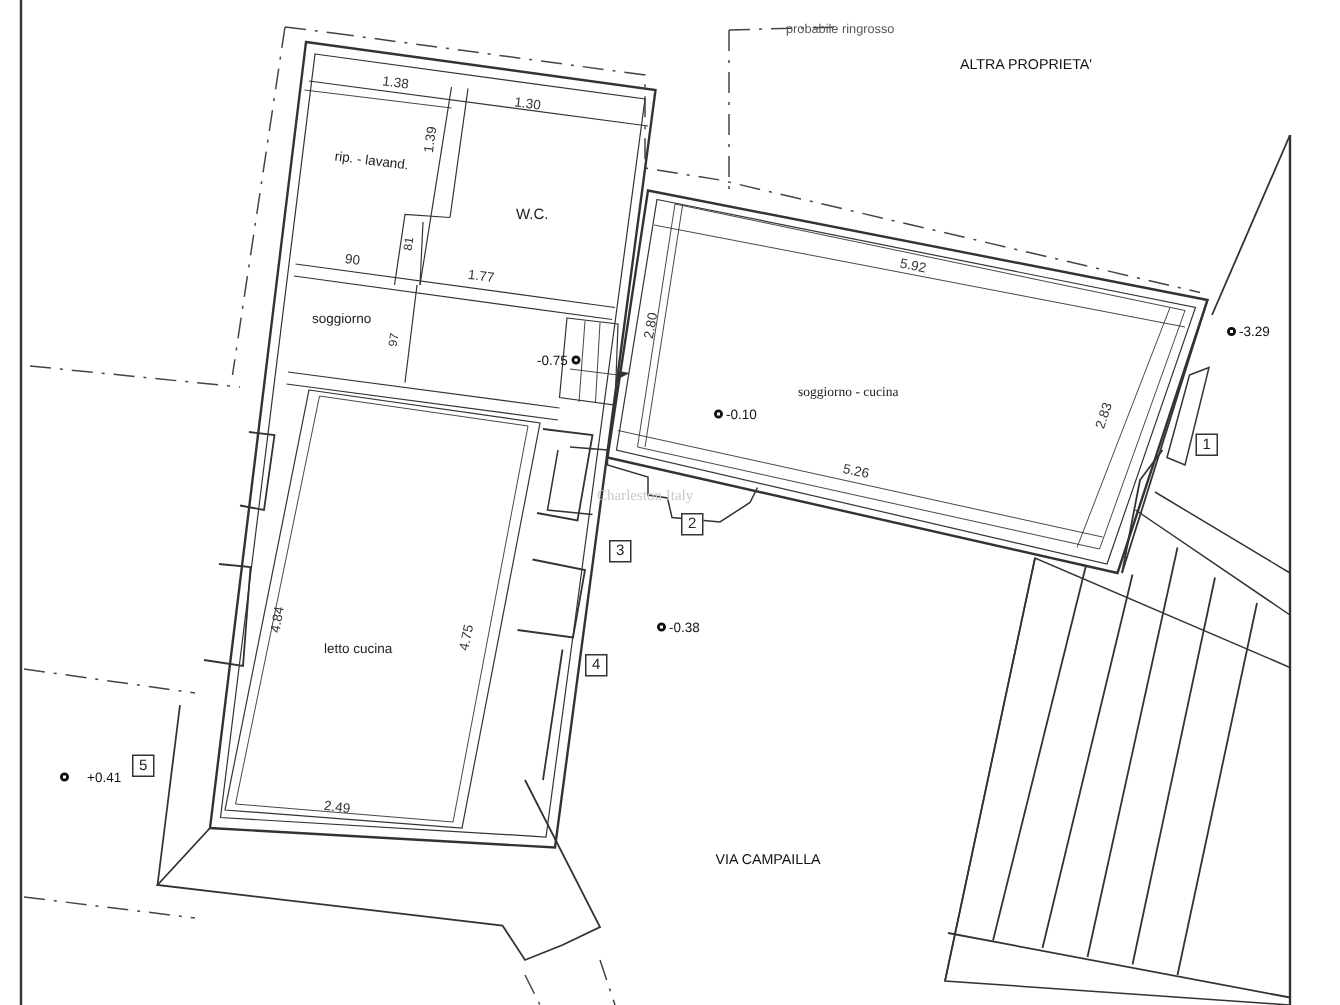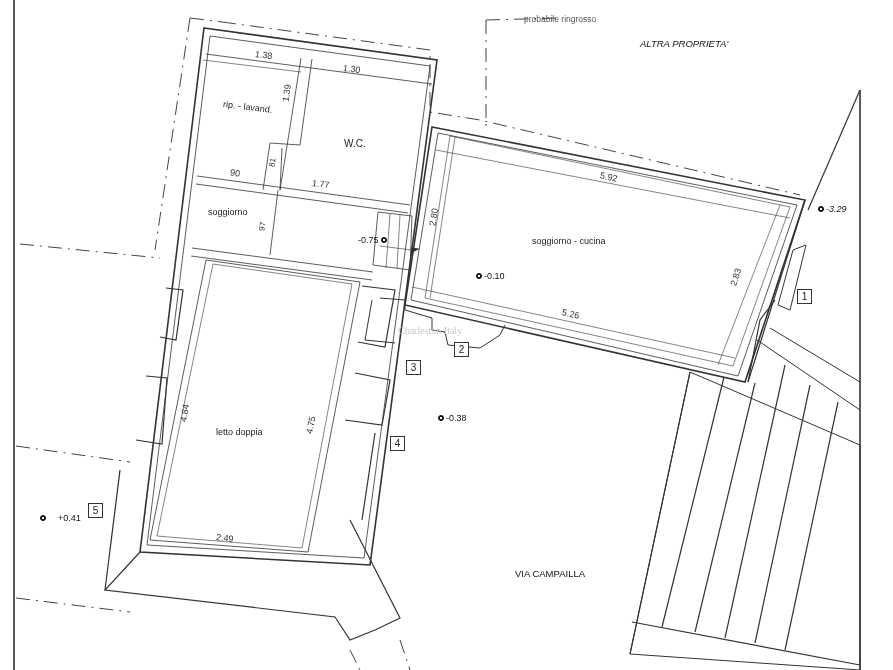--- a/index.html
+++ b/index.html
@@ -97,28 +97,28 @@
     <line x1="724" y1="377" x2="662" y2="627"></line>
     <line x1="755" y1="383" x2="695" y2="632"></line>
     <line x1="785" y1="365" x2="725" y2="638"></line>
     <line x1="810" y1="385" x2="755" y2="643"></line>
     <line x1="838" y1="402" x2="785" y2="650"></line>
     <line x1="632" y1="622 " x2="860" y2="665"></line>
   </g>
 </svg>
 
 <div class="lbl note" style="left:501px;top:14px;margin-left:23px;">probabile ringrosso</div>
-<div class="lbl big" style="left:640px;top:38px;font-style:italic;">ALTRA PROPRIETA'</div>
-<div class="lbl big" style="left:477px;top:568px;margin-left:38px;">VIA CAMPAILLA</div>
+<div class="lbl big" style="left:640px;top:38px;">ALTRA PROPRIETA'</div>
+<div class="lbl big" style="left:477px;top:568px;">VIA CAMPAILLA</div>
 
 <div class="lbl room" style="left:223px;top:102px;transform:rotate(7deg);">rip. - lavand.</div>
 <div class="lbl room" style="left:344px;top:138px;font-size:10px;">W.C.</div>
 <div class="lbl room" style="left:208px;top:207px;">soggiorno</div>
-<div class="lbl room" style="left:532px;top:236px;">soggiorno - cucina</div>
-<div class="lbl room" style="left:216px;top:427px;">letto doppia</div>
+<div class="lbl room" style="left:532px;top:256px;font-family:Liberation Serif, serif;">soggiorno - cucina</div>
+<div class="lbl room" style="left:216px;top:427px;">letto cucina</div>
 
 <div class="dim" style="left:255px;top:50px;transform:rotate(7deg);">1.38</div>
 <div class="dim" style="left:343px;top:64px;transform:rotate(7deg);">1.30</div>
 <div class="dim" style="left:278px;top:88px;transform:rotate(-82deg);">1.39</div>
 <div class="dim" style="left:230px;top:168px;transform:rotate(7deg);">90</div>
 <div class="dim" style="left:268px;top:158px;transform:rotate(-82deg);font-size:8px;">81</div>
 <div class="dim" style="left:312px;top:179px;transform:rotate(7deg);">1.77</div>
 <div class="dim" style="left:258px;top:222px;transform:rotate(-82deg);font-size:8px;">97</div>
 <div class="dim" style="left:600px;top:172px;transform:rotate(12deg);">5.92</div>
 <div class="dim" style="left:425px;top:212px;transform:rotate(-80deg);">2.80</div>
@@ -137,21 +137,21 @@
   <span>-0.10</span>
 </div>
 <div class="elev" style="left:438px;top:413px;">
   <span class="sym"></span>
   <span>-0.38</span>
 </div>
 <div class="elev" style="left:40px;top:513px;gap:12px;">
   <span class="sym"></span>
   <span>+0.41</span>
 </div>
-<div class="elev" style="left:818px;top:204px;font-style:italic;">
+<div class="elev" style="left:818px;top:216px;">
   <span class="sym"></span>
   <span>-3.29</span>
 </div>
 
 <div class="marker" style="left:797px;top:289px;">1</div>
 <div class="marker" style="left:454px;top:342px;">2</div>
 <div class="marker" style="left:406px;top:360px;">3</div>
 <div class="marker" style="left:390px;top:436px;">4</div>
 <div class="marker" style="left:88px;top:503px;">5</div>
 

